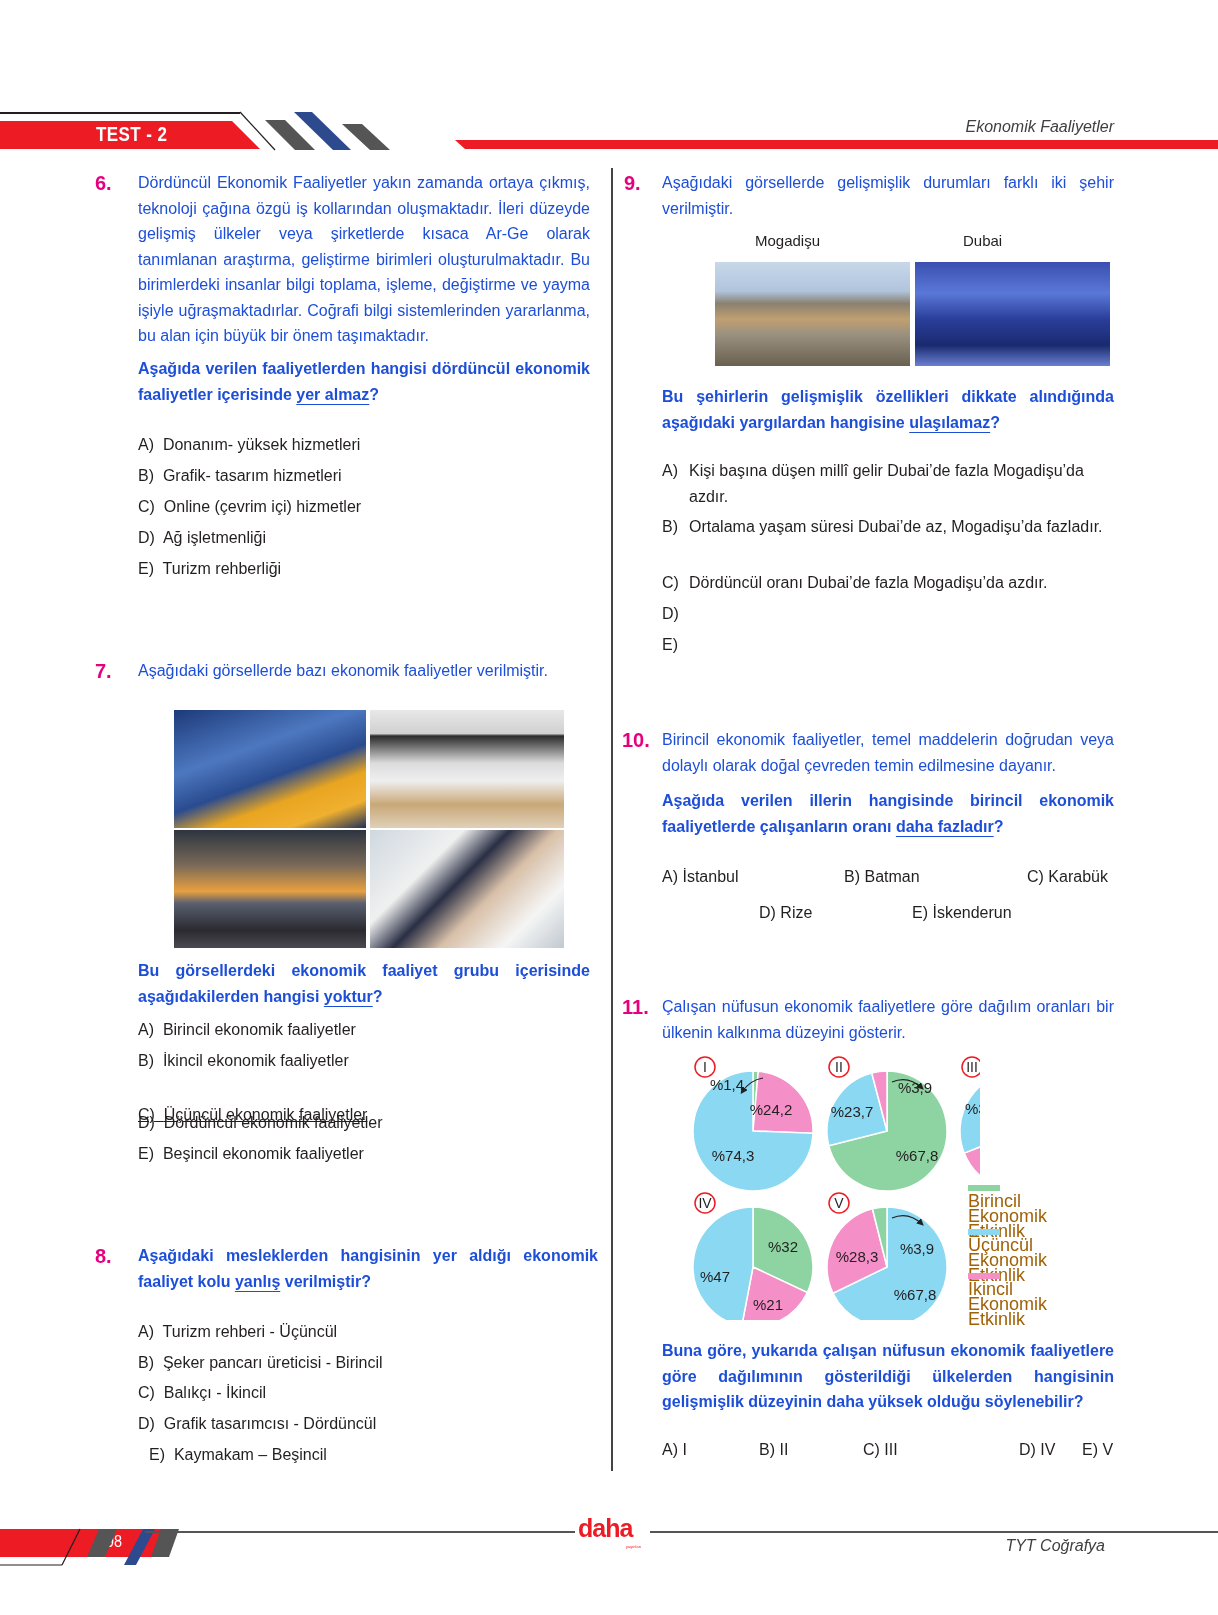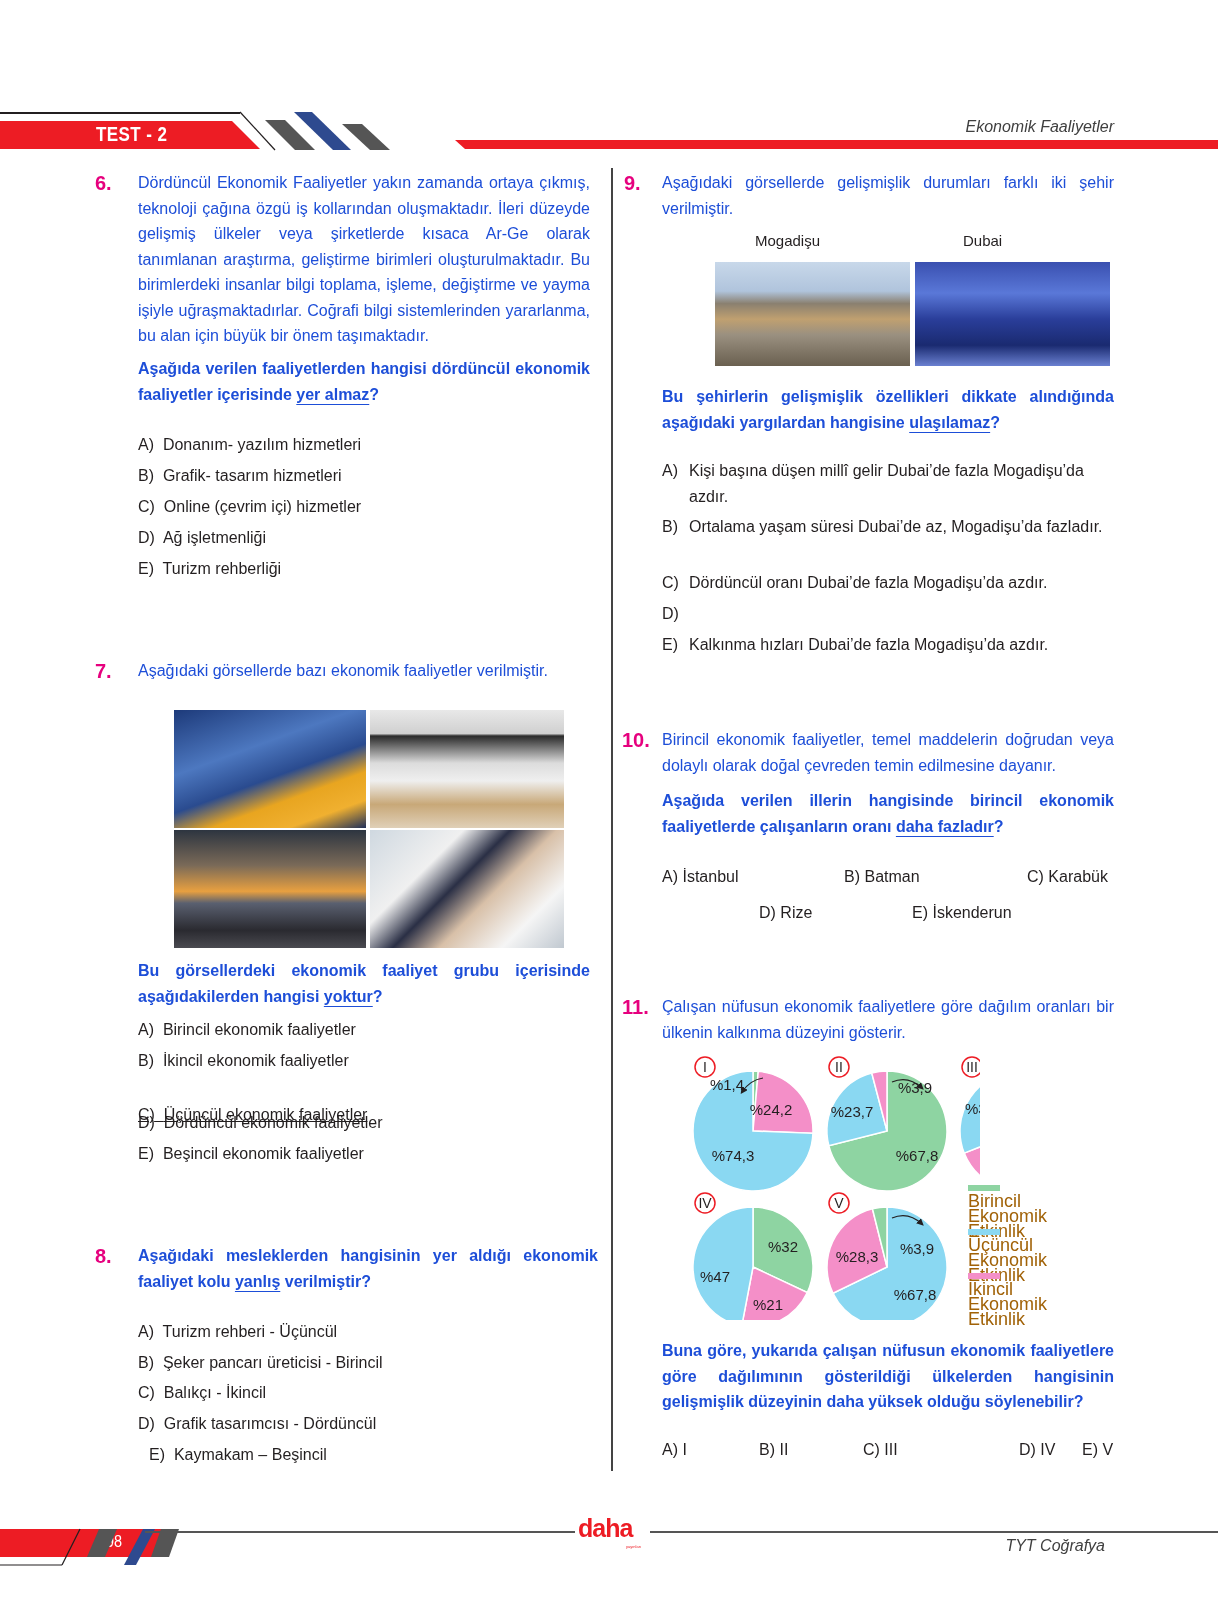--- a/index.html
+++ b/index.html
@@ -61,21 +61,21 @@
   <div class="hdr-rightbar"></div>
 </div>
 
 <div class="col-divider"></div>
 
 <div>
   <div class="qnum" style="left:95px;top:172px;">6.</div>
   <div class="para" style="left:138px;top:170px;width:452px;">Dördüncül Ekonomik Faaliyetler yakın zamanda ortaya çıkmış, teknoloji çağına özgü iş kollarından oluşmaktadır. İleri düzeyde gelişmiş ülkeler veya şirketlerde kısaca Ar-Ge olarak tanımlanan araştırma, geliştirme birimleri oluşturulmaktadır. Bu birimlerdeki insanlar bilgi toplama, işleme, değiştirme ve yayma işiyle uğraşmaktadırlar. Coğrafi bilgi sistemlerinden yararlanma, bu alan için büyük bir önem taşımaktadır.</div>
   <div class="para bold" style="left:138px;top:356px;width:452px;"><span>Aşağıda verilen faaliyetlerden hangisi dördüncül ekonomik faaliyetler içerisinde </span><span class="u">yer almaz</span><span>?</span></div>
   <div>
-    <div class="opt" style="left:138px;top:432px;"><span>A)</span>&nbsp; <span>Donanım- yazılım hizmetleri</span></div>
+    <div class="opt" style="left:138px;top:432px;"><span>A)</span>&nbsp; <span>Donanım- yüksek hizmetleri</span></div>
     <div class="opt" style="left:138px;top:463px;"><span>B)</span>&nbsp; <span>Grafik- tasarım hizmetleri</span></div>
     <div class="opt" style="left:138px;top:494px;"><span>C)</span>&nbsp; <span>Online (çevrim içi) hizmetler</span></div>
     <div class="opt" style="left:138px;top:525px;"><span>D)</span>&nbsp; <span>Ağ işletmenliği</span></div>
     <div class="opt" style="left:138px;top:556px;"><span>E)</span>&nbsp; <span>Turizm rehberliği</span></div>
   </div>
 </div>
 
 <div>
   <div class="qnum" style="left:95px;top:660px;">7.</div>
   <div class="para" style="left:138px;top:658px;width:460px;">Aşağıdaki görsellerde bazı ekonomik faaliyetler verilmiştir.</div>
@@ -126,21 +126,20 @@
       </div>
     <div class="opt" style="left:662px;top:570px;width:452px;display:flex;">
         <span style="width:27px;flex:none;">C)</span>
         <span>Dördüncül oranı Dubai’de fazla Mogadişu’da azdır.</span>
       </div>
     <div class="opt" style="left:662px;top:601px;width:452px;display:flex;">
         <span style="width:27px;flex:none;">D)</span>
       </div>
     <div class="opt" style="left:662px;top:632px;width:452px;display:flex;">
         <span style="width:27px;flex:none;">E)</span>
-        <span>Kalkınma hızları Dubai’de fazla Mogadişu’da azdır.</span>
       </div>
   </div>
 </div>
 
 <div>
   <div class="qnum" style="left:622px;top:729px;">10.</div>
   <div class="para" style="left:662px;top:727px;width:452px;">Birincil ekonomik faaliyetler, temel maddelerin doğrudan veya dolaylı olarak doğal çevreden temin edilmesine dayanır.</div>
   <div class="para bold" style="left:662px;top:788px;width:452px;"><span>Aşağıda verilen illerin hangisinde birincil ekonomik faaliyetlerde çalışanların oranı </span><span class="u">daha fazladır</span><span>?</span></div>
   <div>
     <div class="opt" style="left:662px;top:864px;"><span>A)</span> <span>İstanbul</span></div>

